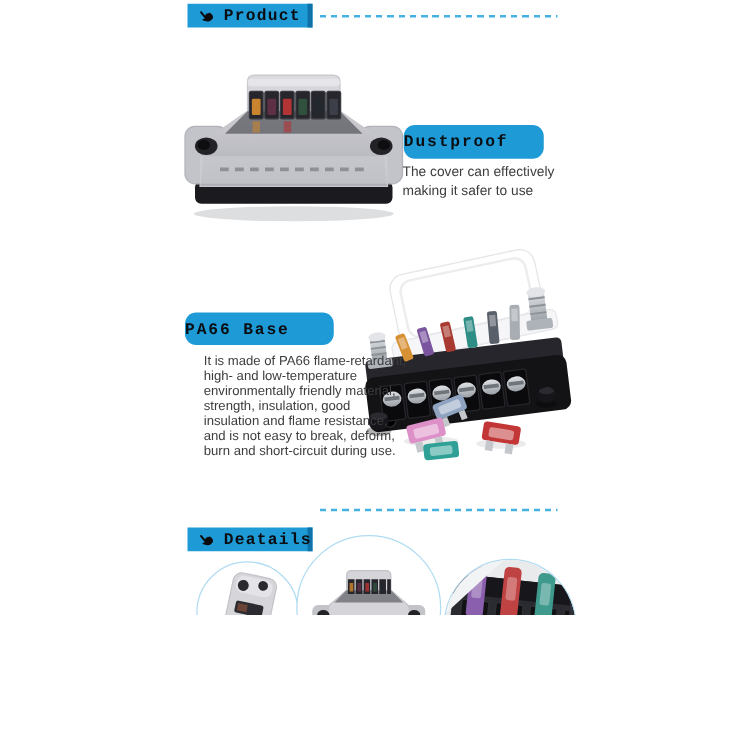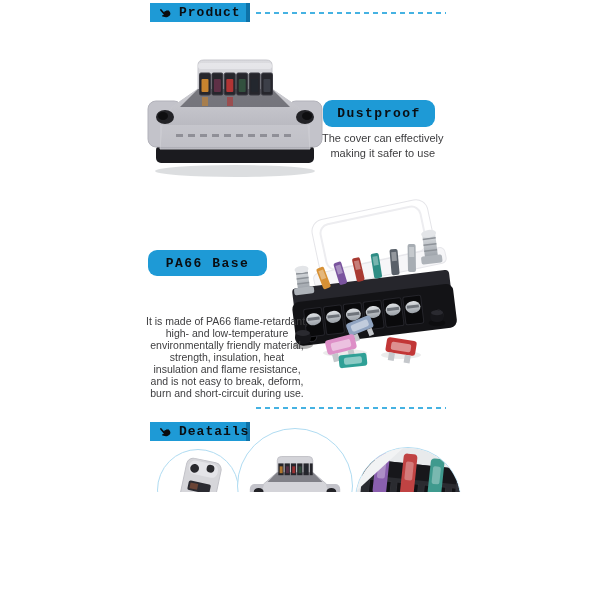--- a/index.html
+++ b/index.html
@@ -13,25 +13,25 @@
   .sec-header{position:absolute;height:19px;background:var(--accent-blue);
     border-right:4px solid var(--accent-blue-edge);display:flex;align-items:center;
     padding:0 10px 0 8px;gap:7px;width:100px;}
   .sec-header .label{font-family:"Liberation Mono","DejaVu Sans Mono",monospace;
     font-weight:bold;font-size:13px;letter-spacing:1px;color:var(--label-text);white-space:nowrap;}
   .hand{width:14px;height:14px;flex:0 0 auto;transform:rotate(-40deg);}
   .dash-line{position:absolute;height:2px;width:190px;
     background:repeating-linear-gradient(90deg,var(--dash-blue) 0 5px,transparent 5px 9px);}
 
   .pill{position:absolute;background:var(--accent-blue);border-radius:9px;
-    display:flex;align-items:center;justify-content:center;
+    display:flex;align-items:center;justify-content:flex-start;
     font-family:"Liberation Mono","DejaVu Sans Mono",monospace;font-weight:bold;
     font-size:13px;letter-spacing:1.5px;color:var(--label-text);}
 
-  .para{position:absolute;color:var(--text-dark);text-align:center;}
+  .para{position:absolute;color:var(--text-dark);}
   .para div{white-space:nowrap;}
   .para-dust{font-size:11px;line-height:15px;}
   .para-pa66{font-size:10.5px;line-height:12px;}
 
   .photo{position:absolute;}
   .circle{position:absolute;border-radius:50%;border:1.5px solid var(--circle-border);
     background:#fff;overflow:hidden;}
   .circle svg{display:block;width:100%;height:100%;}
 </style>
 </head>
@@ -226,25 +226,25 @@
     <g transform="translate(152 122) scale(0.85)">
       <ellipse cx="0" cy="7" rx="10" ry="4" fill="#000" opacity="0.3"></ellipse>
       <rect x="-8" y="-7" width="16" height="13" rx="6" fill="#16161a"></rect>
       <ellipse cx="0" cy="-5" rx="7" ry="3" fill="#2a2a30"></ellipse>
     </g>
   </svg>
 
   <div class="pill" style="left:148px;top:250px;width:119px;height:26px;">
     <span>PA66 Base</span>
   </div>
-  <div class="para para-pa66" style="left:146px;top:283px;margin-top:32px;">
+  <div class="para para-pa66" style="left:163px;top:283px;">
     <div>It is made of PA66 flame-retardant,</div>
     <div>high- and low-temperature</div>
     <div>environmentally friendly material,</div>
-    <div>strength, insulation, heat</div>
+    <div>strength, insulation, good</div>
     <div>insulation and flame resistance,</div>
     <div>and is not easy to break, deform,</div>
     <div>burn and short-circuit during use.</div>
   </div>
 
   <div class="sec-header" style="left:150px;top:398px;margin-top:24px;">
     <svg class="hand" viewBox="0 0 24 24">
       <path fill="#0b0b0d" d="M10 2c.8 0 1.4.6 1.4 1.4V10l1.2.2c.2-1.3 2.2-1.2 2.3.1l.1.5c.3-1 2-.9 2.2.2l.1.6c.4-.7 1.7-.6 1.9.4.4 1.8.6 3.6 0 5.4-.6 1.8-2.2 3-4.2 3h-2.5c-1.5 0-2.9-.7-3.8-1.9L5 13.7c-.7-.9.4-2.1 1.4-1.6l2.2 1.1V3.4C8.6 2.6 9.2 2 10 2z"></path>
     </svg>
     <span class="label">Deatails</span>

